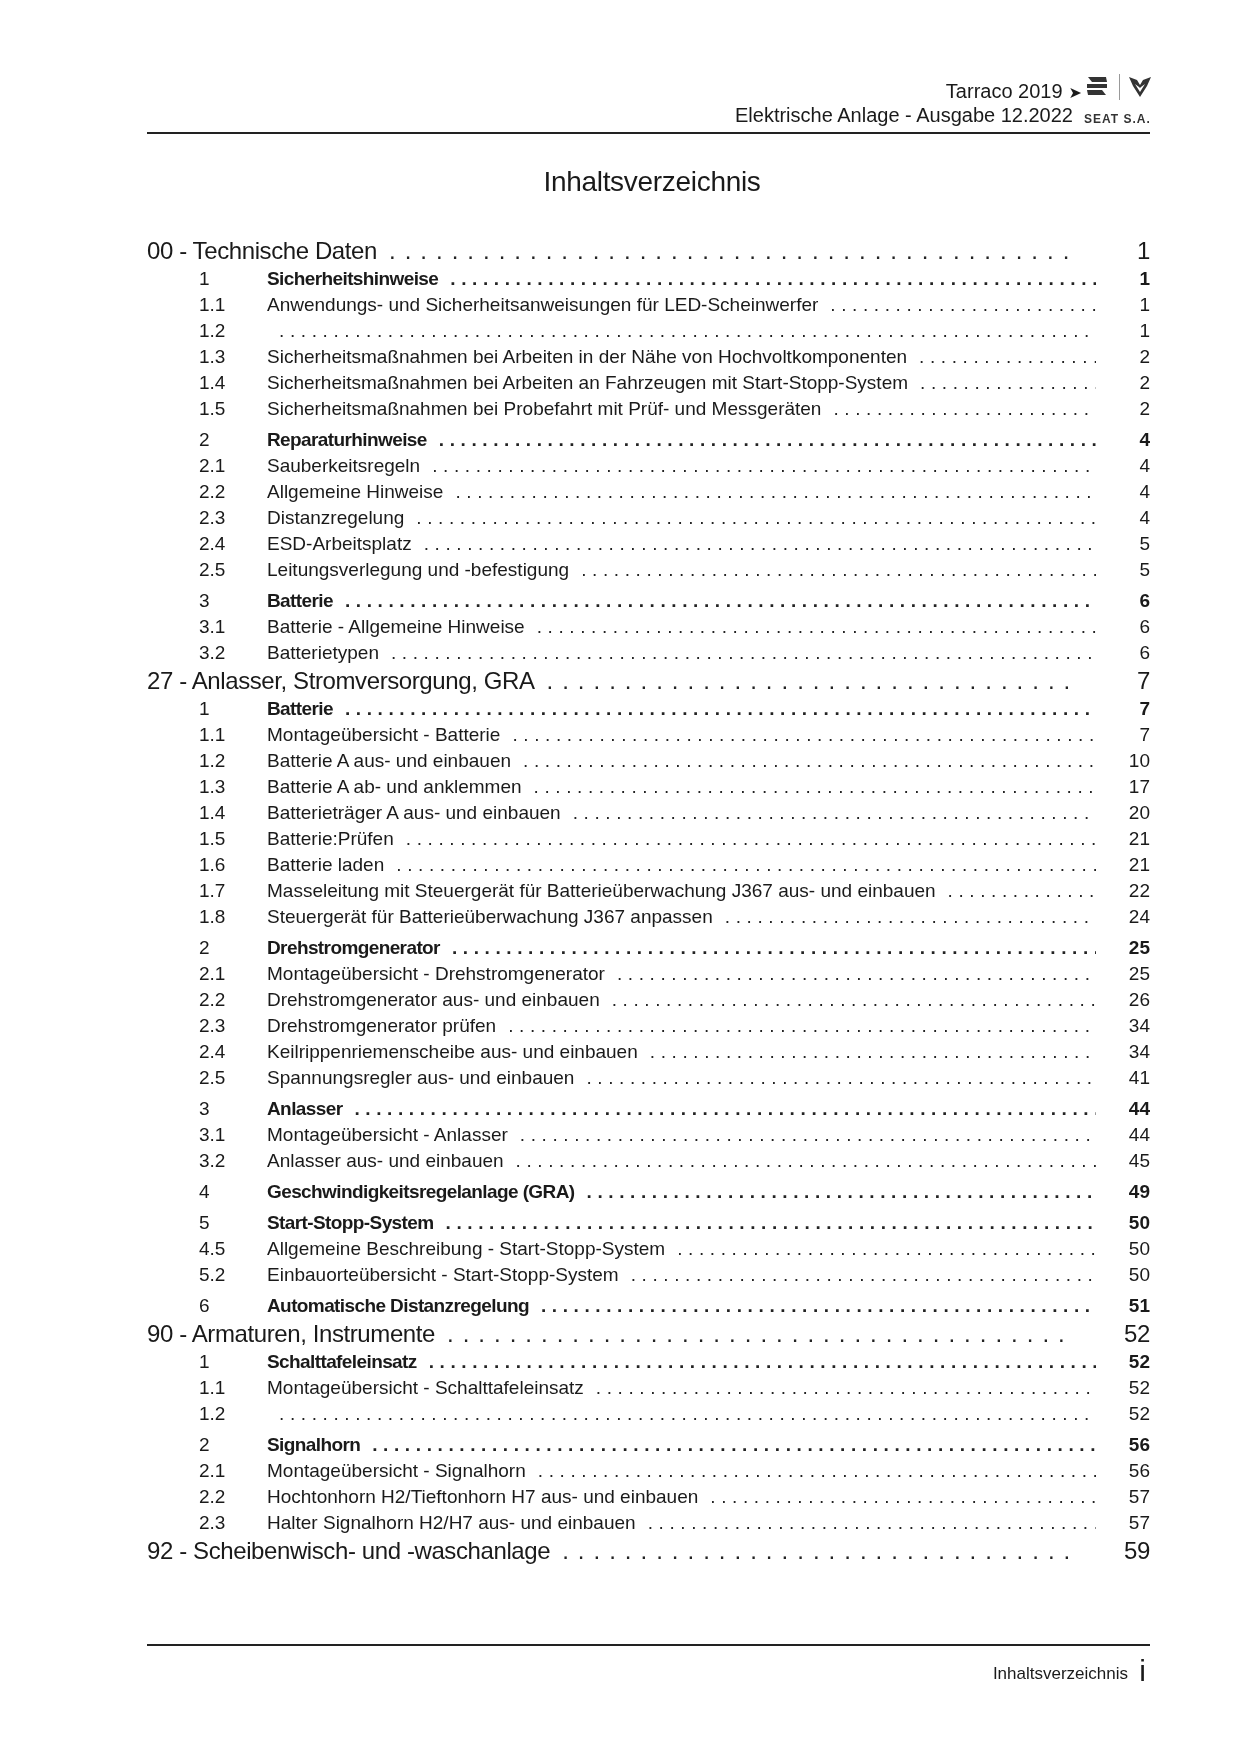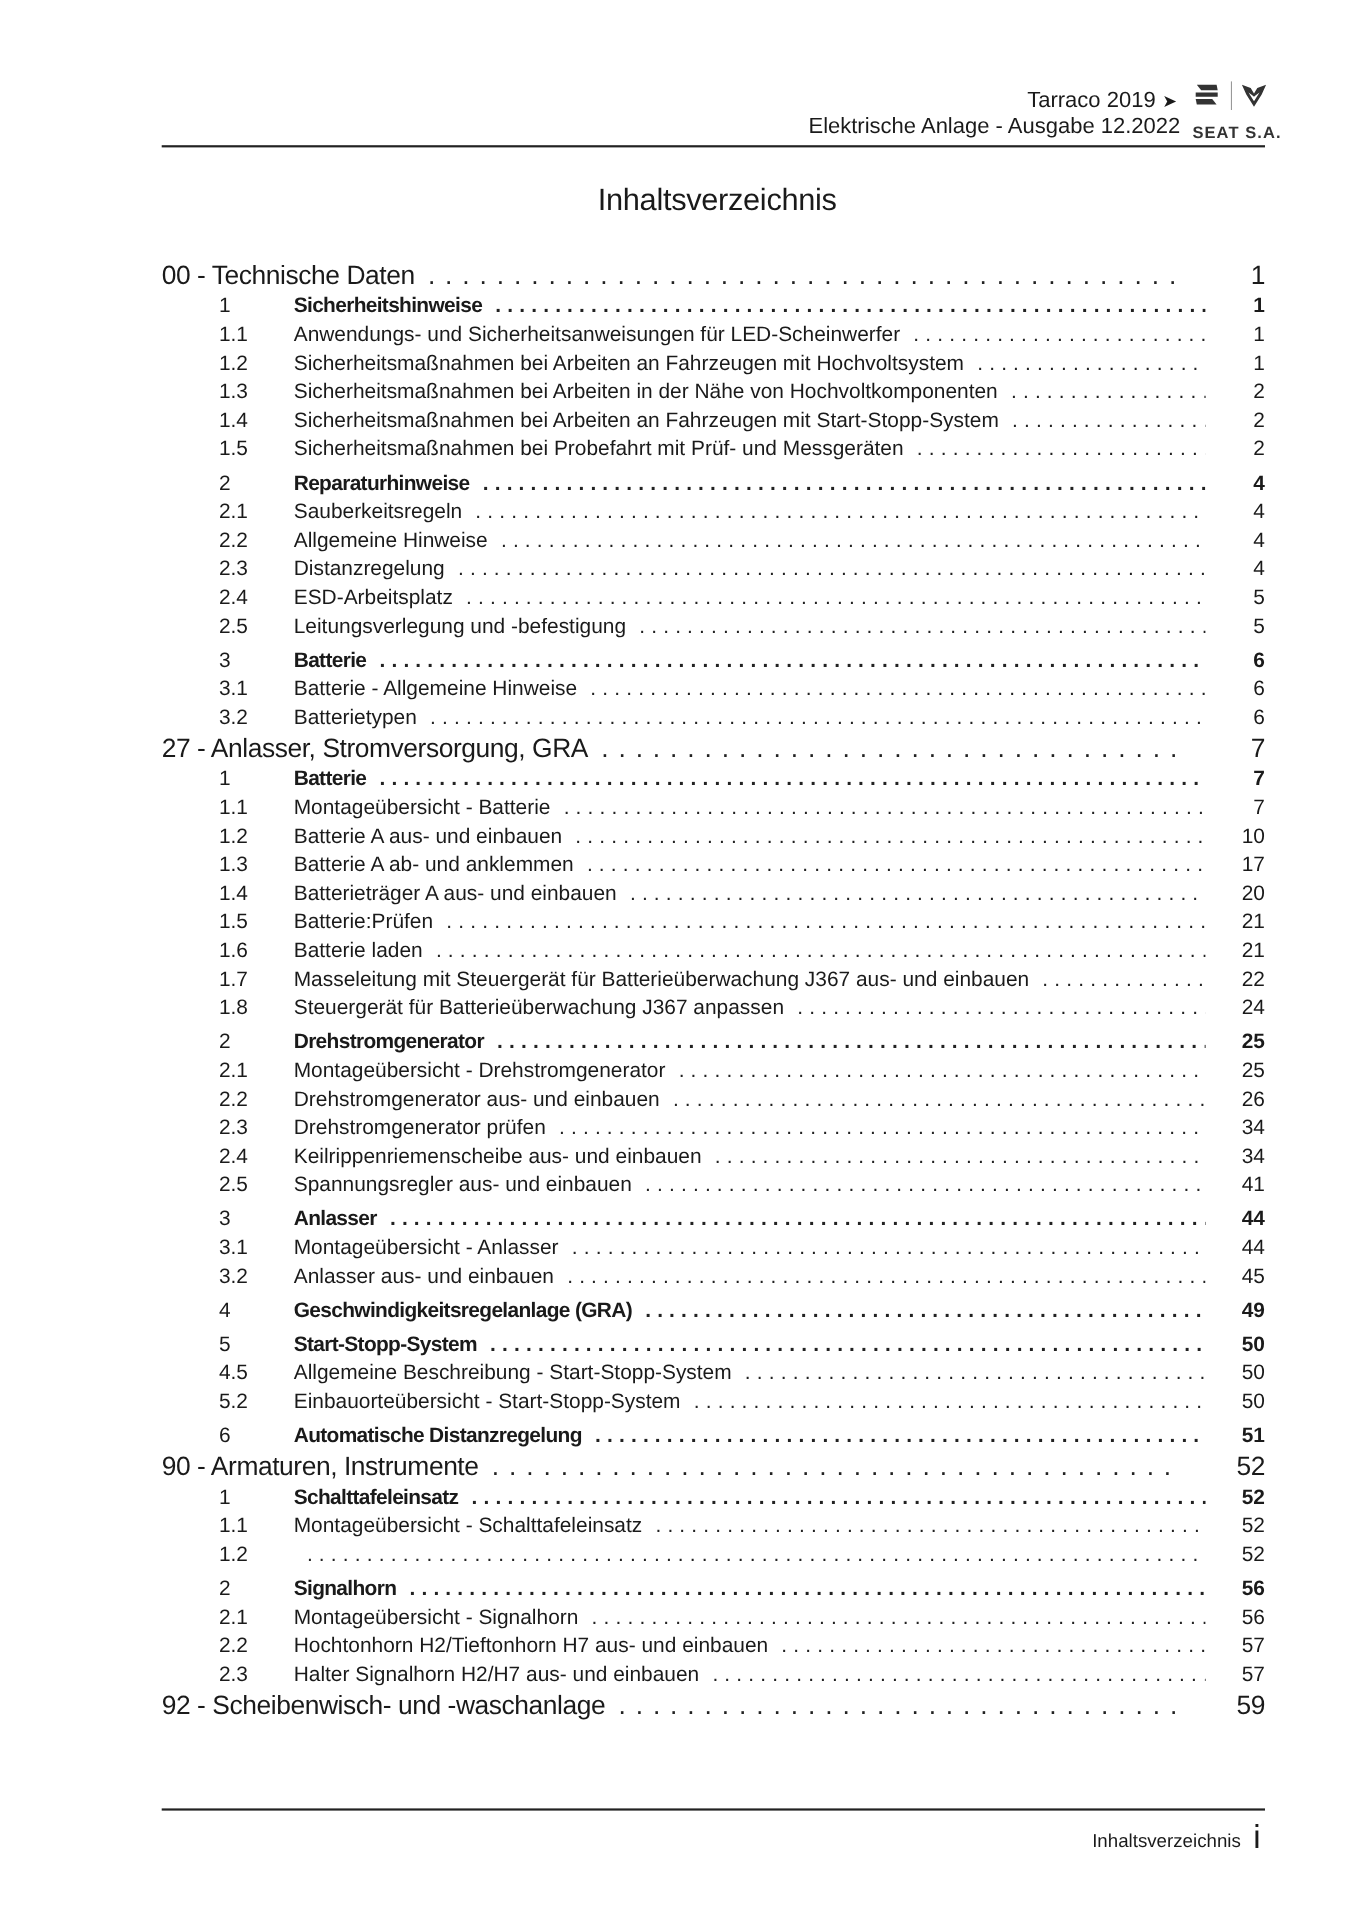--- a/index.html
+++ b/index.html
@@ -1,25 +1,25 @@
 <!DOCTYPE html>
 <html><head>
 <meta charset="utf-8">
 <style>
   html, body { margin: 0; padding: 0; background: #ffffff; }
   body { width: 1240px; height: 1753px; position: relative; overflow: hidden;
          font-family: "Liberation Sans", sans-serif; color: #1a1a1a; }
-  .hdr-line1 { position: absolute; right: 170px; top: 80px; font-size: 20px; white-space: nowrap; }
+  .hdr-line1 { position: absolute; right: 158px; top: 80px; font-size: 20px; white-space: nowrap; }
   .hdr-line1 .arrow { font-size: 16px; margin-left: 6px; }
   .hdr-line2 { position: absolute; right: 167px; top: 104px; font-size: 20px; white-space: nowrap; }
   .logo { position: absolute; left: 1084px; top: 74px; width: 84px; height: 56px; }
   .logo .seat-s { position: absolute; left: 2px; top: 2px; width: 22px; height: 20px; }
   .logo .sep { position: absolute; left: 35px; top: 0; width: 1px; height: 26px; background: #999; }
   .logo .cupra { position: absolute; left: 44px; top: 2px; width: 24px; height: 22px; }
-  .logo .seatsa { position: absolute; left: 0; top: 38px; font-size: 15px; font-weight: bold; letter-spacing: 1px; color: #333; white-space: nowrap; }
+  .logo .seatsa { position: absolute; left: 0; top: 38px; font-size: 12px; font-weight: bold; letter-spacing: 1px; color: #333; white-space: nowrap; }
   .rule-top { position: absolute; left: 147px; top: 132px; width: 1003px; height: 2px; background: #222; }
   .title { position: absolute; left: 0; width: 1304px; top: 166px; text-align: center; font-size: 28px; letter-spacing: -0.3px; }
 
   .toc { position: absolute; left: 147px; top: 236px; width: 1003px; }
   .chap { display: flex; align-items: center; font-size: 24px; height: 30px; line-height: 30px; letter-spacing: -0.4px; }
   .chap.gap { }
   .sec { display: flex; align-items: baseline; font-size: 19px; height: 26px; line-height: 26px; }
   .sec.grp { margin-top: 5px; }
   .sec .num { width: 68px; padding-left: 52px; flex: none; }
   .sec.bold .ttl { font-weight: bold; letter-spacing: -0.6px; }
@@ -72,21 +72,20 @@
       <span class="pg">1</span>
     </div>
     <div class="sec">
       <span class="num">1.1</span>
       <span class="ttl">Anwendungs- und Sicherheitsanweisungen für LED-Scheinwerfer</span>
       <span class="dots">................................................................................................................................................................</span>
       <span class="pg">1</span>
     </div>
     <div class="sec">
       <span class="num">1.2</span>
-      <span class="ttl">Sicherheitsmaßnahmen bei Arbeiten an Fahrzeugen mit Hochvoltsystem</span>
       <span class="dots">................................................................................................................................................................</span>
       <span class="pg">1</span>
     </div>
     <div class="sec">
       <span class="num">1.3</span>
       <span class="ttl">Sicherheitsmaßnahmen bei Arbeiten in der Nähe von Hochvoltkomponenten</span>
       <span class="dots">................................................................................................................................................................</span>
       <span class="pg">2</span>
     </div>
     <div class="sec">

